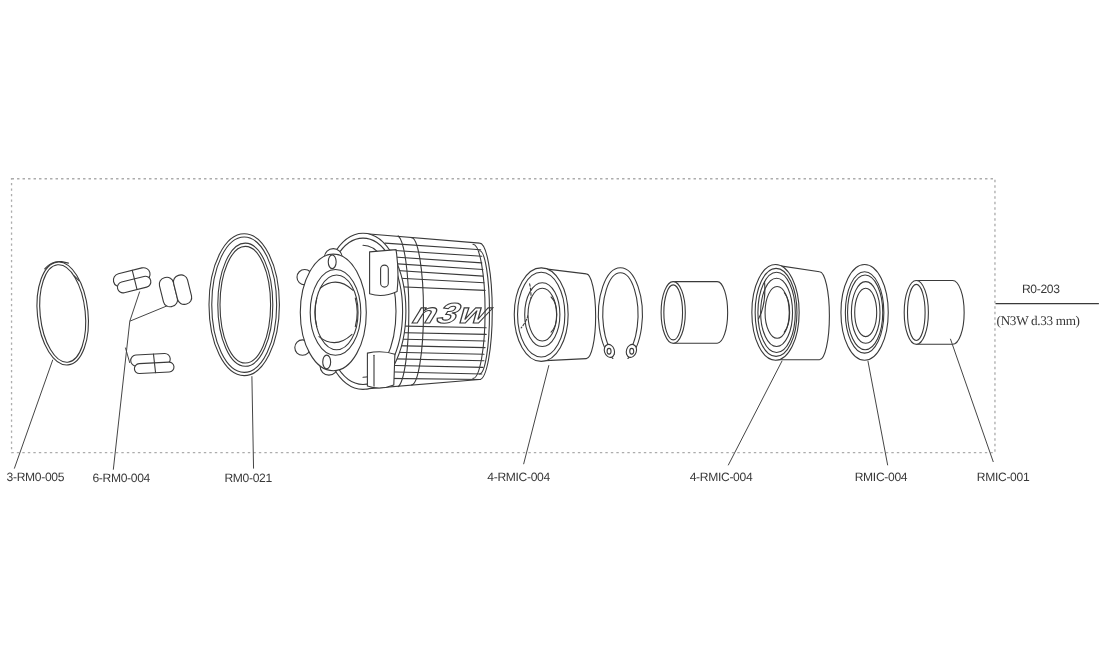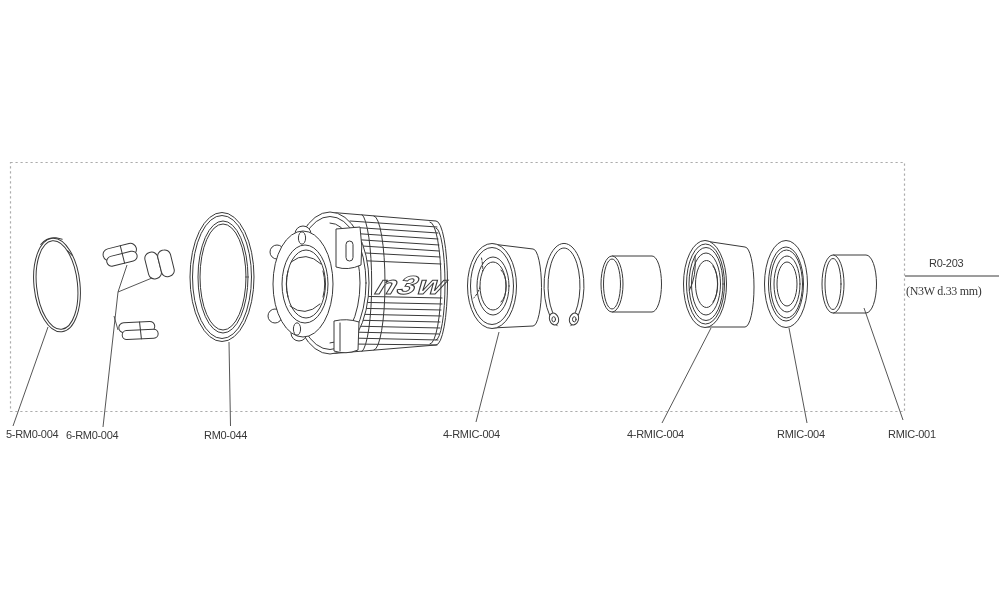--- a/index.html
+++ b/index.html
@@ -145,23 +145,23 @@
     </g>
 
     <g>
       <path class="fw" d="M833 255 L866 255 A10.5 29 0 0 1 866 313 L833 313 Z"></path>
       <ellipse class="fw" cx="833" cy="284" rx="11" ry="29" stroke-width="1.5"></ellipse>
       <ellipse class="ln" cx="833" cy="284" rx="8" ry="25.5"></ellipse>
       <line class="ldr" x1="864" y1="308" x2="903" y2="420"></line>
     </g>
   </svg>
 
-  <div class="plabel" style="left:6px;top:427px">5-RM0-004</div>
-  <div class="plabel" style="left:66px;top:428px">6-RM0-004</div>
-  <div class="plabel" style="left:204px;top:428px">RM0-044</div>
+  <div class="plabel" style="left:6px;top:427px">3-RM0-005</div>
+  <div class="plabel" style="left:84px;top:428px">6-RM0-004</div>
+  <div class="plabel" style="left:204px;top:428px">RM0-021</div>
   <div class="plabel" style="left:443px;top:427px">4-RMIC-004</div>
   <div class="plabel" style="left:627px;top:427px">4-RMIC-004</div>
   <div class="plabel" style="left:777px;top:427px">RMIC-004</div>
   <div class="plabel" style="left:888px;top:427px">RMIC-001</div>
 
   <div class="plabel" style="left:929px;top:256px">R0-203</div>
   <div class="plabel small" style="left:906px;top:284px">(N3W d.33 mm)</div>
 
 </div>
 

